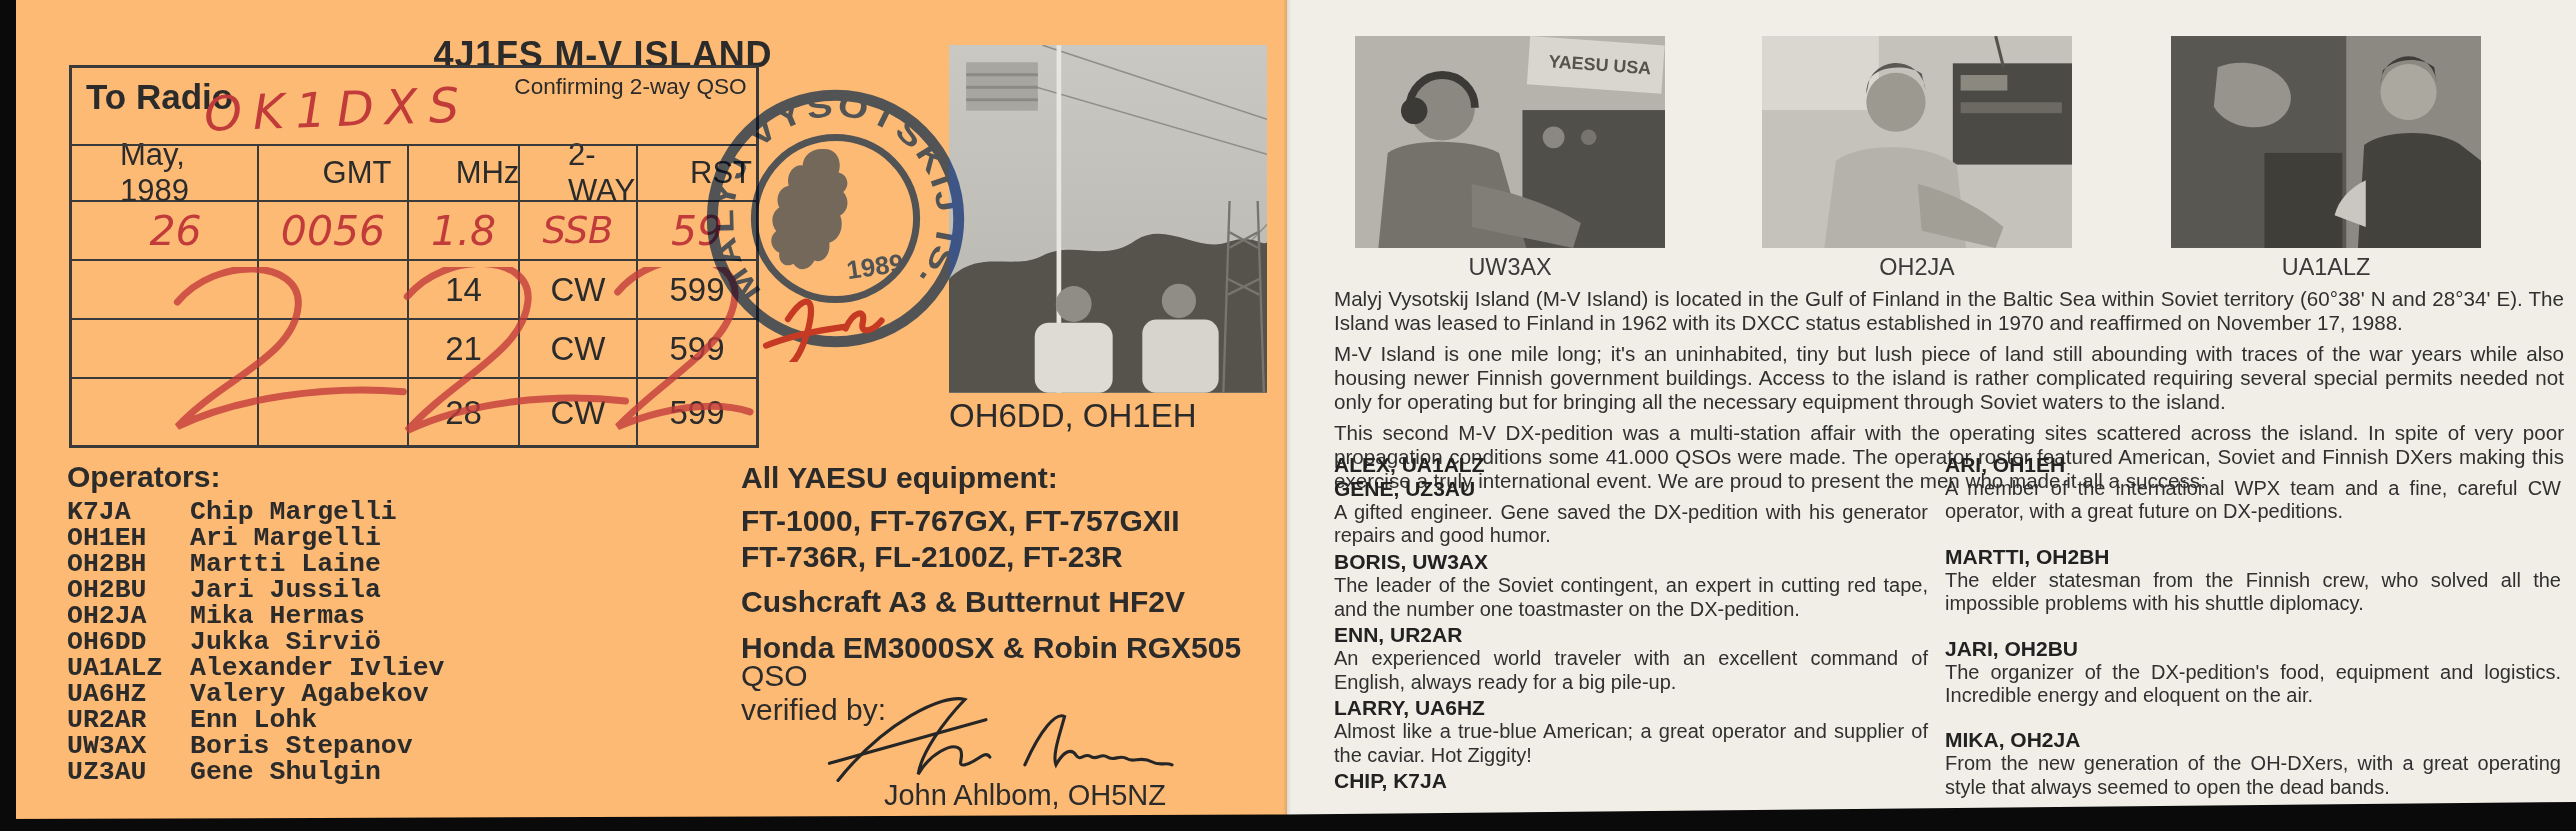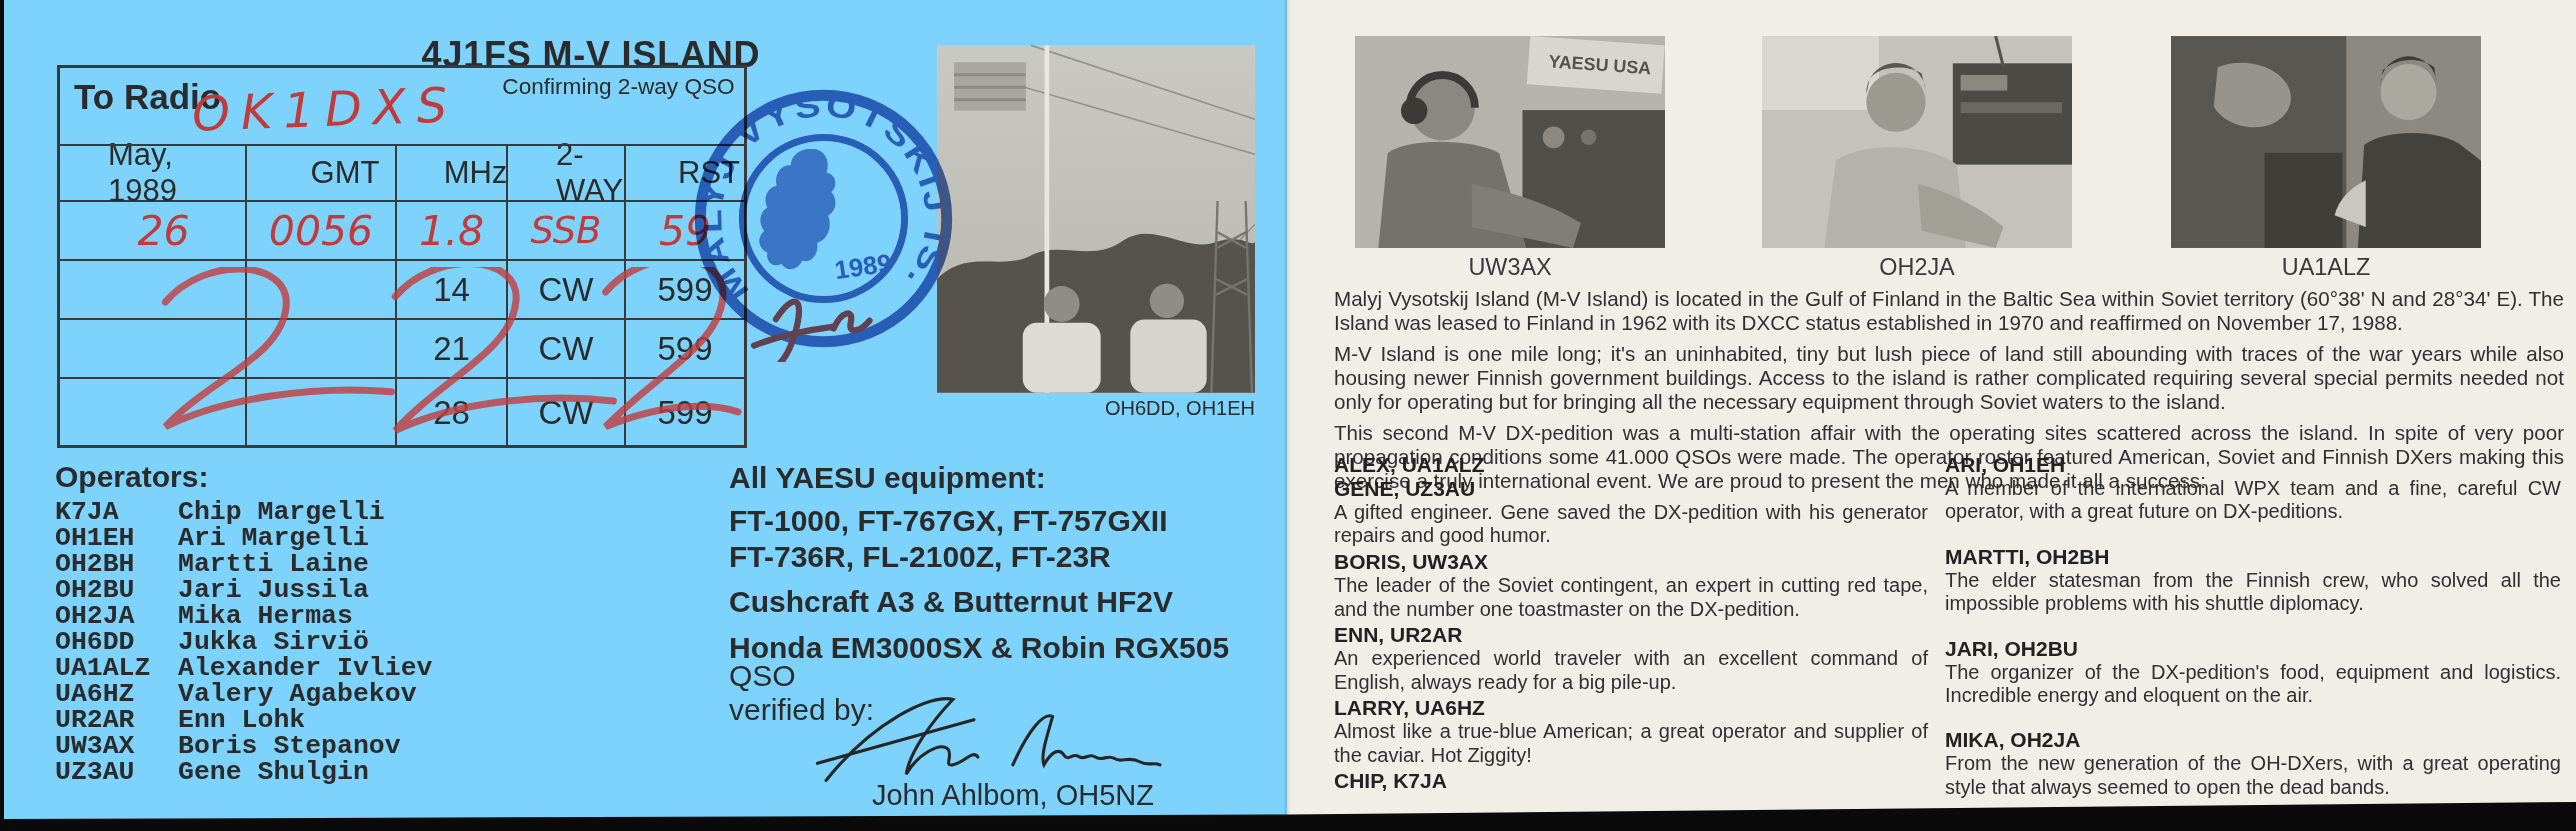--- a/index.html
+++ b/index.html
@@ -1,20 +1,20 @@
 <!DOCTYPE html>
 <html style="font-size:12.5px"><head>
 <meta charset="utf-8">
 <style>
   html,body{margin:0;padding:0;background:#0a0a0a;}
   #scan{position:relative;width:2576px;height:831px;background:#0a0a0a;
         font-family:"Liberation Sans",sans-serif;color:#2b2b2b;overflow:hidden;}
   .abs{position:absolute;}
   .card{position:absolute;top:0;height:820px;}
-  #card-left{left:4px;width:1287px;background:#7dd3fc;}
+  #card-left{left:16px;width:1287px;background:#fdba74;}
   #card-right{left:1287px;width:1289px;background:#f1eee7;}
   .crease{position:absolute;top:0;left:1283px;width:7.8px;height:820px;
           background:linear-gradient(90deg,rgba(0,0,0,0) 0%,rgba(0,0,0,.10) 45%,rgba(120,110,95,.28) 50%,rgba(0,0,0,.08) 55%,rgba(0,0,0,0) 100%);z-index:8;}
   .scanner-bottom{position:absolute;left:0;right:0;bottom:0;height:33px;background:#0a0a0a;z-index:9;
           clip-path:polygon(0 64%,50% 50%,100% 12%,100% 100%,0 100%);}
 
   
   .title{font-size:36px;font-weight:600;letter-spacing:0.8px;text-align:center;}
   .qso-table{position:absolute;left:53px;top:65px;width:690px;height:383px;border:3.1px solid #3a3a3a;box-sizing:border-box;}
   .t-head{position:relative;height:76px;border-bottom:2.3px solid #3a3a3a;}
@@ -32,21 +32,21 @@
   .squiggle{position:absolute;left:74px;top:199px;z-index:4;pointer-events:none;}
   .stamp{position:absolute;left:676px;top:75px;z-index:5;opacity:.9;mix-blend-mode:multiply;}
   .ops-title{font-size:30px;font-weight:bold;}
   .op-row{display:flex;font-size:26.5px;font-weight:bold;line-height:26px;}
   .op-call{width:123px;flex:none;}
   .equip-title{font-size:30px;font-weight:bold;margin-bottom:7.8px;}
   .equip-line{font-size:30px;font-weight:bold;line-height:36px;}
   .equip-gap{margin-top:9.4px;}
   .qso-verify{font-size:30px;line-height:34px;}
   .verifier{font-size:29px;text-align:center;}
-  .photo-caption{font-size:20px;text-align:right;}
+  .photo-caption{font-size:33px;text-align:left;}
 
   
   .rphoto{position:absolute;top:36px;width:310px;height:212px;overflow:hidden;background:#b9b7b1;}
   .rcap{position:absolute;top:254px;width:310px;text-align:center;font-size:23.4px;color:#3a3a3a;}
   .paras{position:absolute;left:47px;top:287px;width:1230px;font-size:20.6px;line-height:24px;text-align:justify;color:#303030;}
   .paras p{margin:0 0 7px 0;}
   .bio-col{position:absolute;top:453px;font-size:20px;line-height:23.4px;text-align:justify;color:#303030;}
   .bio h4{margin:0;font-size:21px;line-height:24px;font-weight:bold;color:#222;}
   .bio p{margin:0 0 2.3px 0;}
   #bios-right .bio p{margin-bottom:21px;}

